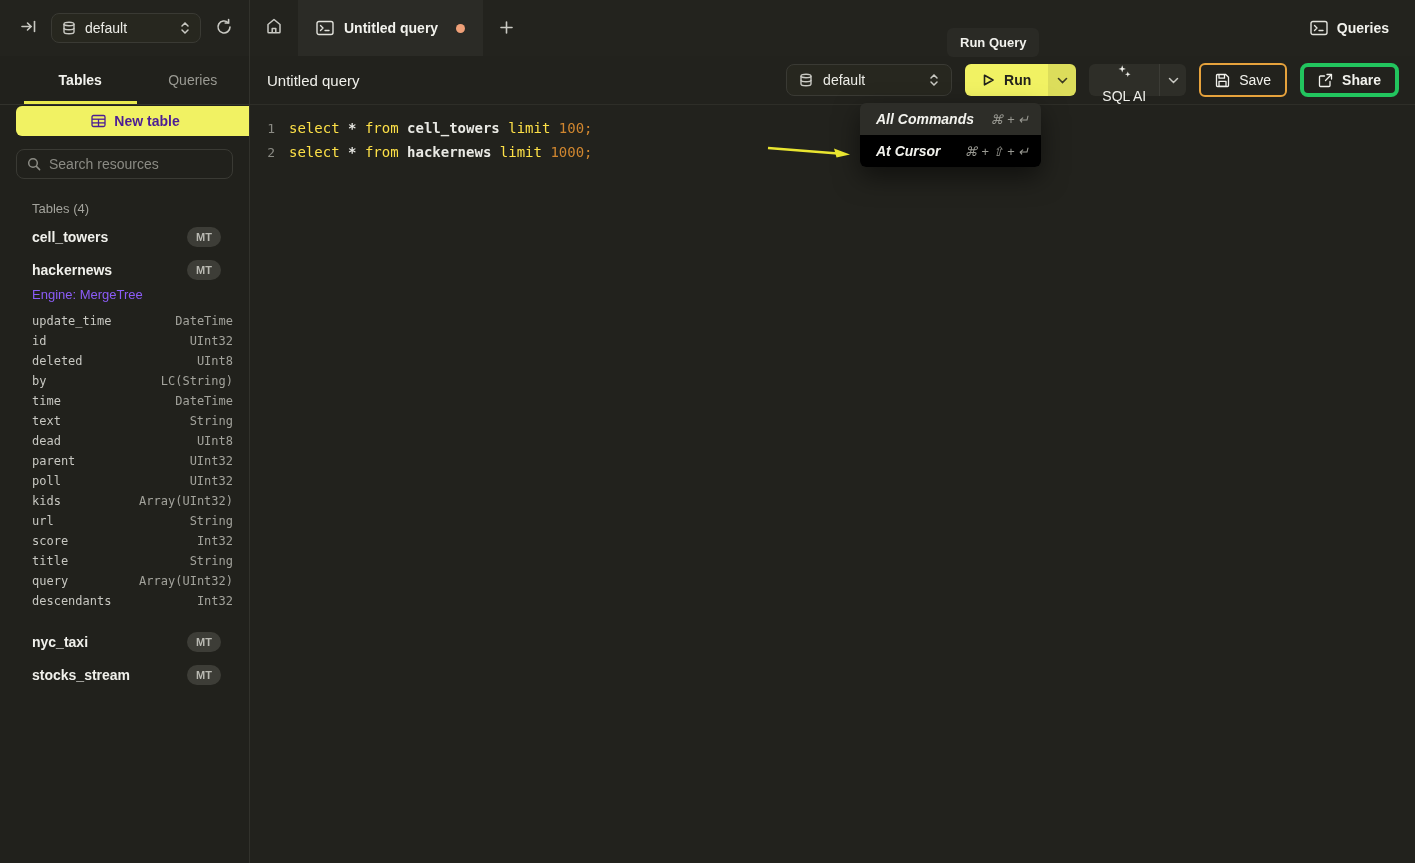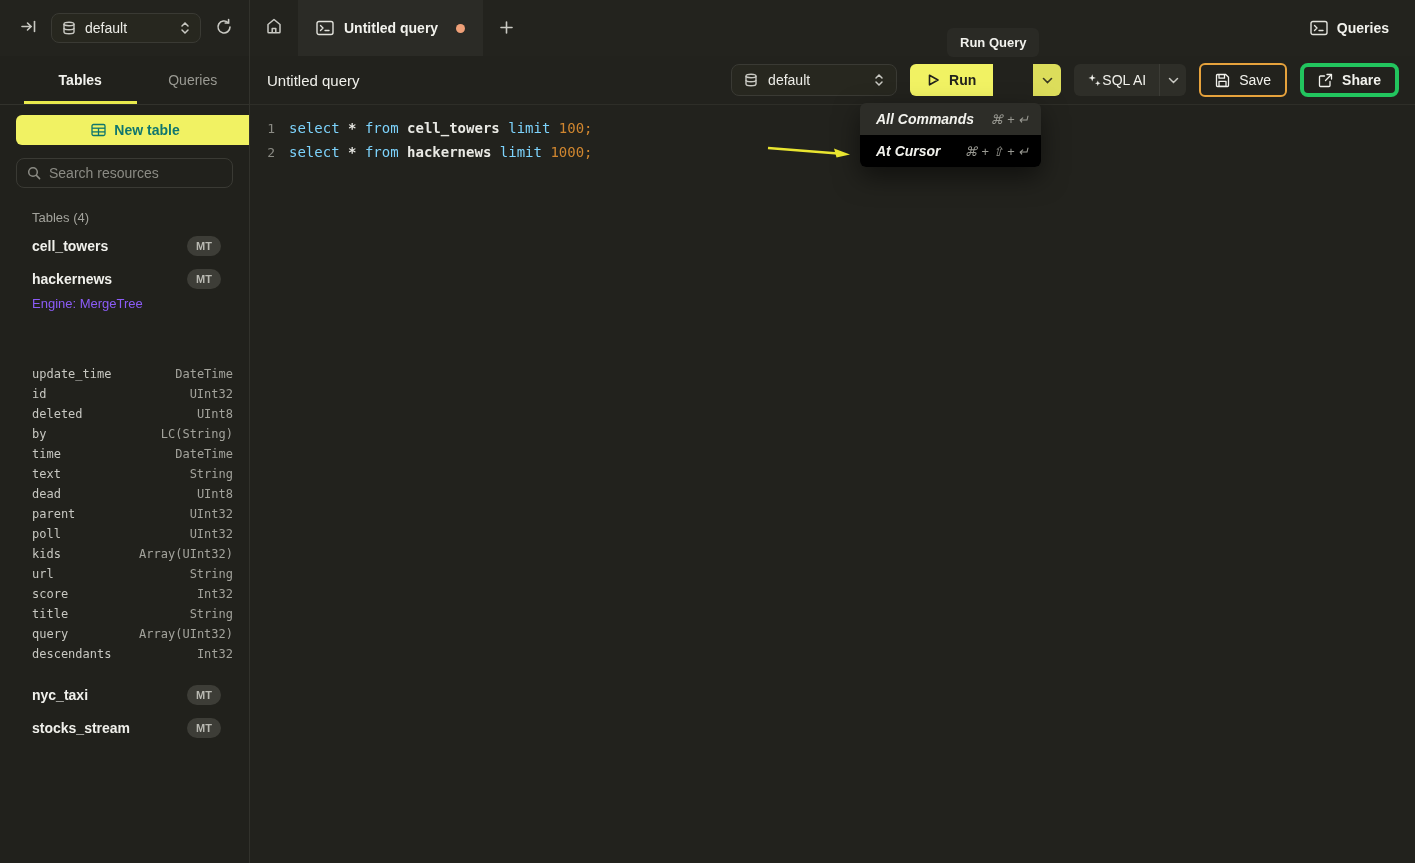--- a/index.html
+++ b/index.html
@@ -20,56 +20,56 @@
   .tab-dot { width:9px; height:9px; border-radius:50%; background:#EFA078; margin-left:8px; }
   .newtab-btn { width:46px; display:flex; align-items:center; justify-content:center; color:#c9c9c3; font-size:20px; cursor:pointer; }
   .topbar-right { display:flex; align-items:center; padding-right:26px; }
   .queries-btn { display:flex; align-items:center; gap:9px; background:none; border:none; color:#f2f2ed; font-size:14px; font-weight:600; cursor:pointer; }
 
   
   .sidebar { position:absolute; top:56px; left:0; width:250px; bottom:0; background:#21211c; border-right:1px solid #32322c; overflow:hidden; }
   .side-tabs { height:49px; display:flex; border-bottom:1px solid #32322c; }
   .side-tab { flex:1; display:flex; align-items:center; justify-content:center; font-size:14px; color:#9a9a93; cursor:pointer; }
   .side-tab.active { color:#f2f2ed; font-weight:700; box-shadow:inset 0 -3px 0 #E9EA4D;margin-left:24px; }
-  .new-table-btn { margin:10px 16px 0; width:239px; height:30px; background:#F1F263; color:#0f766e; border:none; border-radius:6px; display:flex; align-items:center; justify-content:center; gap:8px; font-size:14px; font-weight:600; cursor:pointer; font-family:inherit; }
+  .new-table-btn { margin:1px 16px 0; width:239px; height:30px; background:#F1F263; color:#4c1d95; border:none; border-radius:6px; display:flex; align-items:center; justify-content:center; gap:8px; font-size:14px; font-weight:600; cursor:pointer; font-family:inherit; }
   .search-box { margin:13px 16px 0; height:30px; border:1px solid #3a3a34; border-radius:8px; display:flex; align-items:center; gap:8px; padding:0 10px; color:#8b8b84; }
   .search-box input { flex:1; background:transparent; border:none; outline:none; color:#d5d5d0; font-size:14px; font-family:inherit; min-width:0; }
   .search-box input::placeholder { color:#8b8b84; }
   .section-label { margin:22px 28px 4px 32px; font-size:13px; color:#a3a39c; }
   .tbl-row { height:33px; display:flex; align-items:center; justify-content:space-between; padding:0 28px 0 32px; cursor:pointer; }
   .tbl-name { font-size:14px; font-weight:600; color:#f0f0eb; }
   .badge { background:#3D3D37; color:#b9b9b2; font-size:11px; font-weight:600; padding:4px 9px; border-radius:11px; }
   .engine-line { padding:1px 32px 9px; font-size:13px; color:#8b5cf6; }
-  .cols { padding-bottom:14px;margin-top:44px; }
+  .cols { padding-bottom:14px; }
   .col-row { height:20px; display:flex; align-items:center; justify-content:space-between; padding:0 16px 0 32px; font-family:"DejaVu Sans Mono", monospace; font-size:12px; }
   .col-name { color:#c7c7c1; }
   .col-type { color:#a3a39c; }
 
   
   .main { position:absolute; top:56px; left:250px; right:0; bottom:0; background:#22221d; }
   .toolbar { height:49px; display:flex; align-items:center; justify-content:space-between; padding:0 16px 0 17px; border-bottom:1px solid #2e2e28; }
   .page-title { font-size:15px; font-weight:500; color:#f0f0eb; }
   .tb-right { display:flex; align-items:center; gap:13px; }
   .tb-select { width:166px; height:32px; background:#27271f; border:1px solid #3a3a34; border-radius:8px; display:flex; align-items:center; gap:10px; padding:0 12px; cursor:pointer; }
   .tb-select .lbl { flex:1; font-size:14px; color:#ECECE7; }
-  .run-btn { height:32px; display:flex; border-radius:6px; overflow:hidden; cursor:pointer; border:none; padding:0; background:none; font-family:inherit;gap:40px; }
+  .run-btn { height:32px; display:flex; border-radius:6px; overflow:hidden; cursor:pointer; border:none; padding:0; background:none; font-family:inherit; }
   .run-main { background:#F1F263; display:flex; align-items:center; gap:9px; padding:0 17px; color:#22221c; font-size:14px; font-weight:600; }
   .run-chev { width:28px; background:#DCDD5B; display:flex; align-items:center; justify-content:center; color:#3a3a22; }
   .sqlai-btn { height:32px; background:#2e2e28; border-radius:6px; display:flex; align-items:stretch; cursor:pointer; }
-  .sqlai-main { display:flex; align-items:center; gap:0; padding:0 13px; color:#f0f0eb; font-size:14px; font-weight:500; }
+  .sqlai-main { display:flex; align-items:center; gap:9px; padding:0 13px; color:#f0f0eb; font-size:14px; font-weight:500;flex-direction:column; }
   .sqlai-chev { width:27px; border-left:1px solid #3c3c36; display:flex; align-items:center; justify-content:center; color:#c9c9c3; }
   .save-btn { height:34px; background:transparent; border:2px solid #E6A23C; border-radius:6px; display:flex; align-items:center; gap:9px; padding:0 14px; color:#f2f2ed; font-size:14px; font-weight:500; cursor:pointer; font-family:inherit; }
   .share-btn { height:34px; background:transparent; border:4px solid #22c55e; border-radius:8px; display:flex; align-items:center; gap:9px; padding:0 14px; color:#f2f2ed; font-size:14px; font-weight:700; cursor:pointer; font-family:inherit; }
 
   
   .editor { padding-top:11px; }
   .code-line { display:flex; align-items:center; height:24px; font-family:"DejaVu Sans Mono", monospace; font-size:14px; }
   .gutter { width:25px; flex:none; text-align:right; color:#8b8b84; font-size:13px; }
   .code { margin-left:14px; white-space:pre; }
-  .tok-kw { color:#7dd3fc; }
+  .tok-kw { color:#fde047; }
   .tok-pl { color:#e9e9e4; }
   .tok-st { color:#e9e9e4; font-weight:700; }
   .tok-tb { color:#e9e9e4; font-weight:700; }
   .tok-nu { color:#D0862F; }
 
   
   .tooltip { position:absolute; left:947px; top:28px; height:29px; background:#2a2a25; border-radius:6px; display:flex; align-items:center; padding:0 13px; font-size:13px; font-weight:600; color:#f2f2ed; z-index:30; }
   .run-menu { position:absolute; left:860px; top:103px; width:181px; background:#2d2d28; border-radius:6px; box-shadow:0 10px 26px rgba(0,0,0,.5); z-index:40; overflow:hidden; }
   .menu-item { height:32px; display:flex; align-items:center; justify-content:space-between; padding:0 12px 0 16px; font-size:14px; font-weight:600; color:#f2f2ed; cursor:pointer;font-style:italic; }
   .menu-item.hl { background:#000000; }

